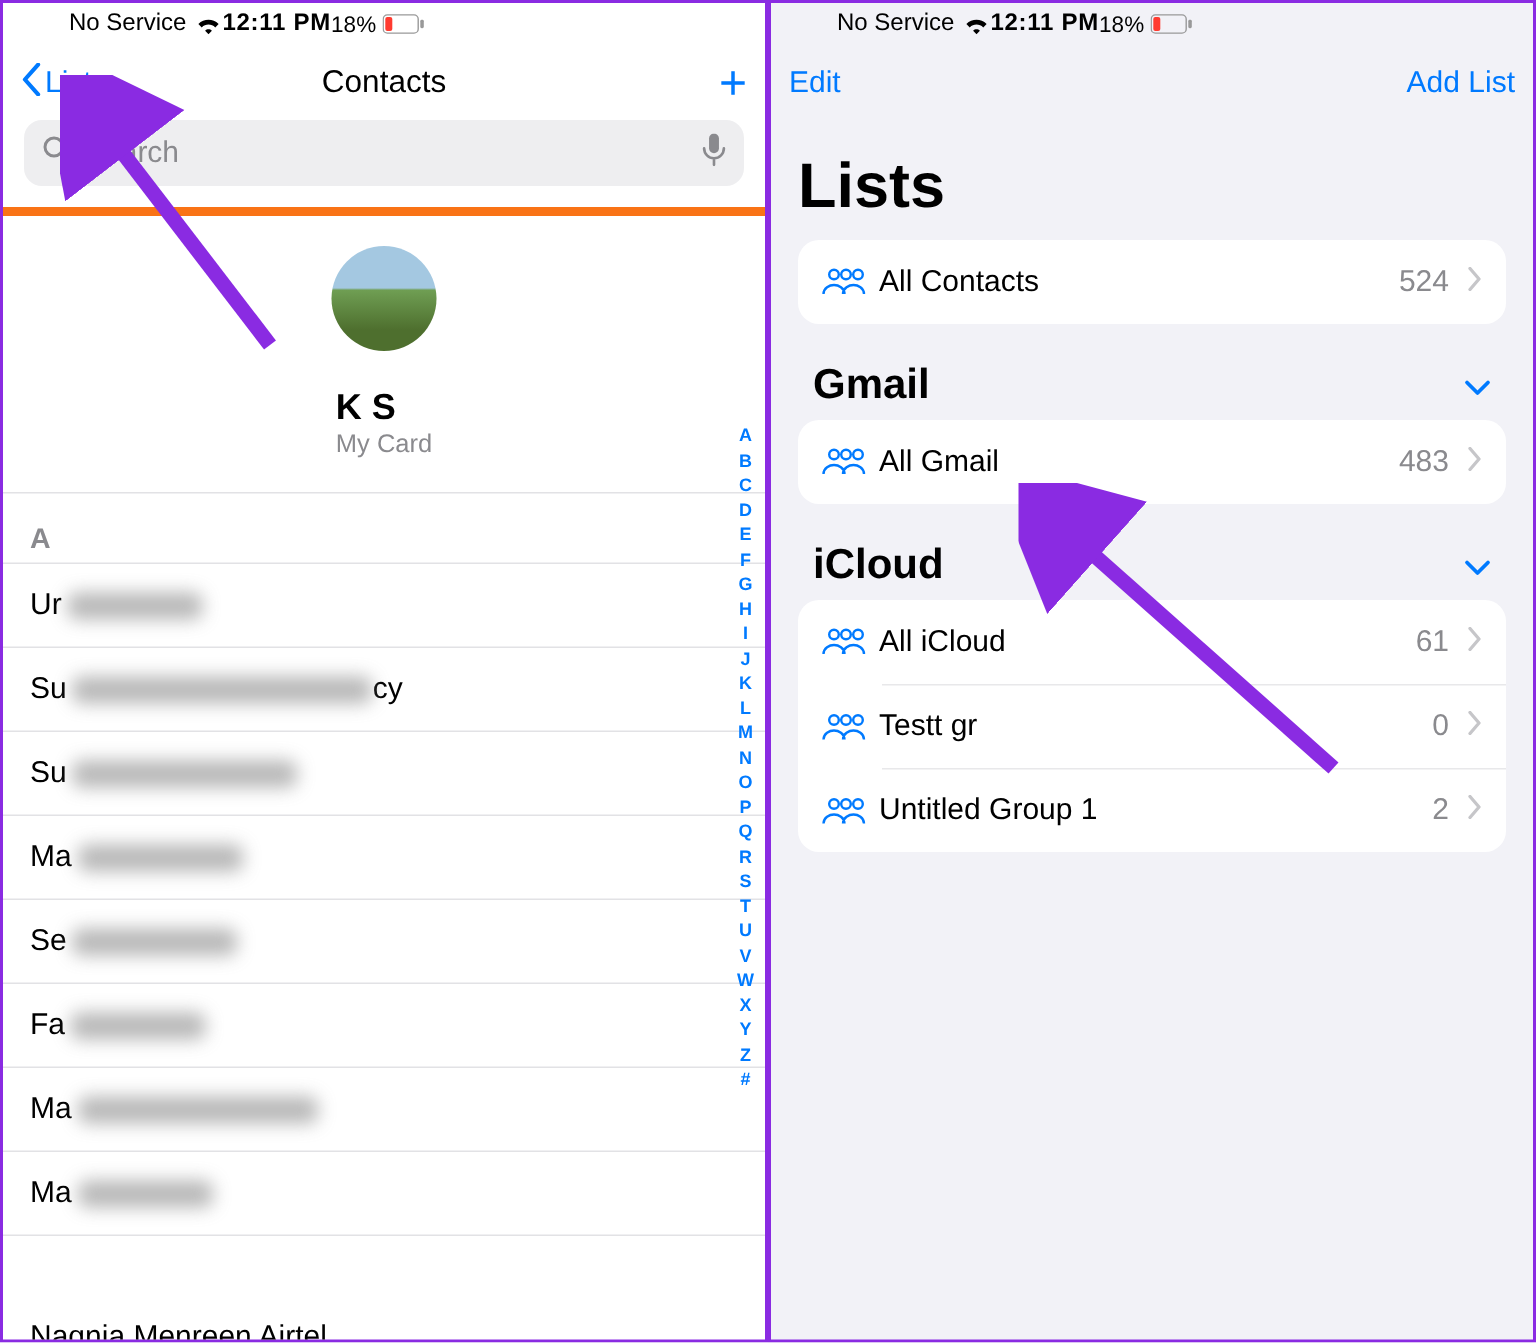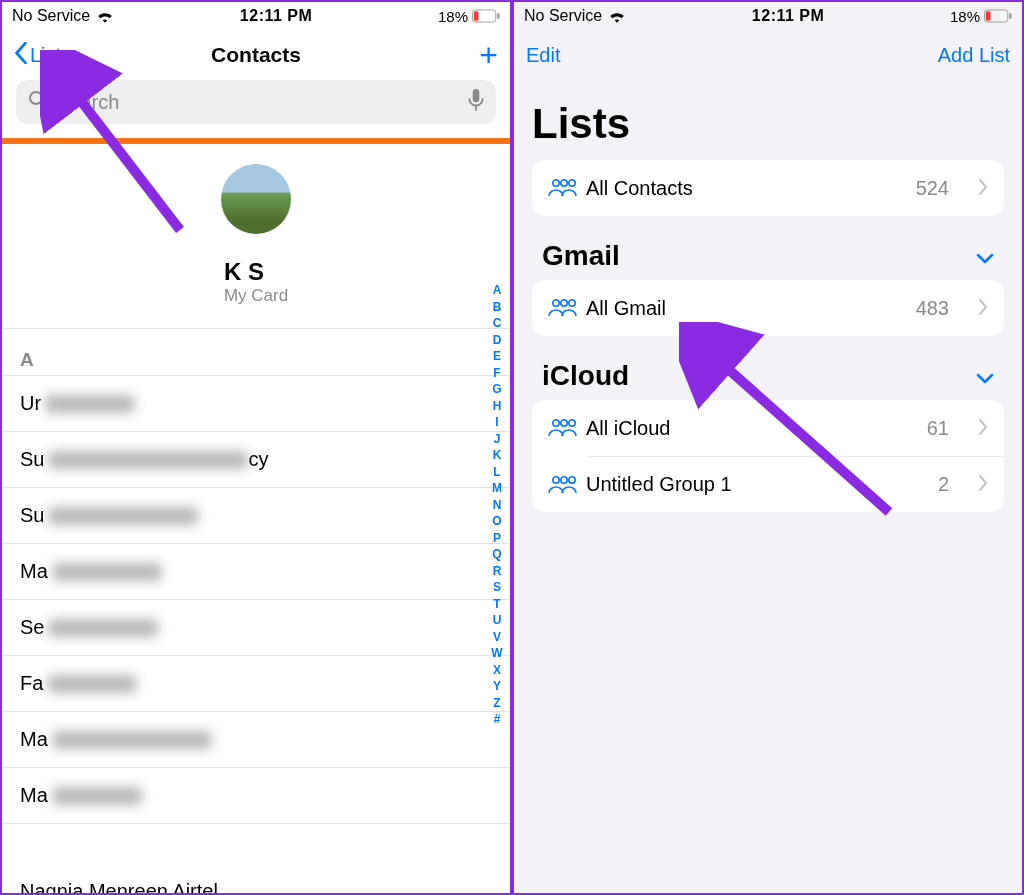--- a/index.html
+++ b/index.html
@@ -17,26 +17,26 @@
     position: relative;
     overflow: hidden;
     background: #fff;
   }
   .phone.right { background: #f2f2f7; }
   
   .status-bar {
     height: 28px;
     display: flex;
     align-items: center;
-    justify-content: space-between;
     padding: 4px 10px;
     font-size: 16px;
     font-weight: 500;
     color: #000;
     background: transparent;
+    margin-left: 34px;
   }
   .sb-left { display: flex; gap: 6px; align-items: center; }
   .sb-right { display: flex; gap: 4px; align-items: center; }
   .wifi-icon svg, .battery-icon svg { display: block; }
   .clock { font-weight: 600; letter-spacing: 0.5px; }
   .batt-text { font-size: 15px; }
   
   .nav-bar {
     height: 50px;
     display: flex;
@@ -45,21 +45,21 @@
     padding: 0 12px;
     position: relative;
   }
   .nav-left { display: flex; align-items: center; color: #007aff; font-size: 20px; gap: 2px; }
   .nav-left .chev { font-size: 26px; line-height: 1; }
   .nav-title {
     position: absolute;
     left: 50%;
     transform: translateX(-50%);
     font-size: 21px;
-    font-weight: 700;
+    font-weight: 400;
     color: #000;
   }
   .nav-right { color: #007aff; font-size: 20px; }
   .plus { font-size: 32px; color: #007aff; font-weight: 300; line-height: 1; }
   
   .search-wrap { padding: 0 14px 6px; }
   .search {
     background: #eeeef0;
     border-radius: 12px;
     height: 44px;
@@ -171,21 +171,21 @@
     height: 56px;
     display: flex;
     align-items: center;
     padding: 0 16px;
     gap: 8px;
     font-size: 20px;
   }
   .list-row + .list-row { border-top: 1px solid #e8e8ea; margin-left: 56px; padding-left: 0; }
   .list-row + .list-row .people-ic { margin-left: -56px; padding-left: 16px; }
   .list-row .label { flex: 1; }
-  .list-row .count { color: #8a8a8e; font-size: 20px; margin-right: 21px; }
+  .list-row .count { color: #8a8a8e; font-size: 20px; margin-right: 4px; }
   .list-row .chev-r { color: #c6c6c9; font-size: 20px; }
   .people-ic { color: #007aff; display: flex; align-items: center; }
   .last-row {
     position: absolute;
     bottom: -10px;
     left: 18px;
     font-size: 20px;
   }
 </style>
 </head>
@@ -440,20 +440,35 @@
           </div>
           <div class="list-row">
             <span class="people-ic">
               <svg width="30" height="20" viewBox="0 0 30 20">
                 <circle cx="8" cy="5" r="3.2" fill="none" stroke="#007aff" stroke-width="1.6"></circle>
                 <circle cx="16" cy="5" r="3.2" fill="none" stroke="#007aff" stroke-width="1.6"></circle>
                 <circle cx="24" cy="5" r="3.2" fill="none" stroke="#007aff" stroke-width="1.6"></circle>
                 <path d="M1 18c0-4 4-6 7-6s7 2 7 6M14 18c0-4 4-6 7-6s7 2 7 6" fill="none" stroke="#007aff" stroke-width="1.6"></path>
               </svg>
             </span>
+            <span class="label">Testt gr</span>
+            <span class="count">0</span>
+            <span class="chev-r"><svg width="10" height="16" viewBox="0 0 10 16">
+                <path d="M2 1l6 7-6 7" stroke="#c6c6c9" stroke-width="2.2" fill="none" stroke-linecap="round" stroke-linejoin="round"></path>
+              </svg></span>
+          </div>
+          <div class="list-row">
+            <span class="people-ic">
+              <svg width="30" height="20" viewBox="0 0 30 20">
+                <circle cx="8" cy="5" r="3.2" fill="none" stroke="#007aff" stroke-width="1.6"></circle>
+                <circle cx="16" cy="5" r="3.2" fill="none" stroke="#007aff" stroke-width="1.6"></circle>
+                <circle cx="24" cy="5" r="3.2" fill="none" stroke="#007aff" stroke-width="1.6"></circle>
+                <path d="M1 18c0-4 4-6 7-6s7 2 7 6M14 18c0-4 4-6 7-6s7 2 7 6" fill="none" stroke="#007aff" stroke-width="1.6"></path>
+              </svg>
+            </span>
             <span class="label">Untitled Group 1</span>
             <span class="count">2</span>
             <span class="chev-r"><svg width="10" height="16" viewBox="0 0 10 16">
                 <path d="M2 1l6 7-6 7" stroke="#c6c6c9" stroke-width="2.2" fill="none" stroke-linecap="round" stroke-linejoin="round"></path>
               </svg></span>
           </div>
         </div>
       </div>
   </div>
 

